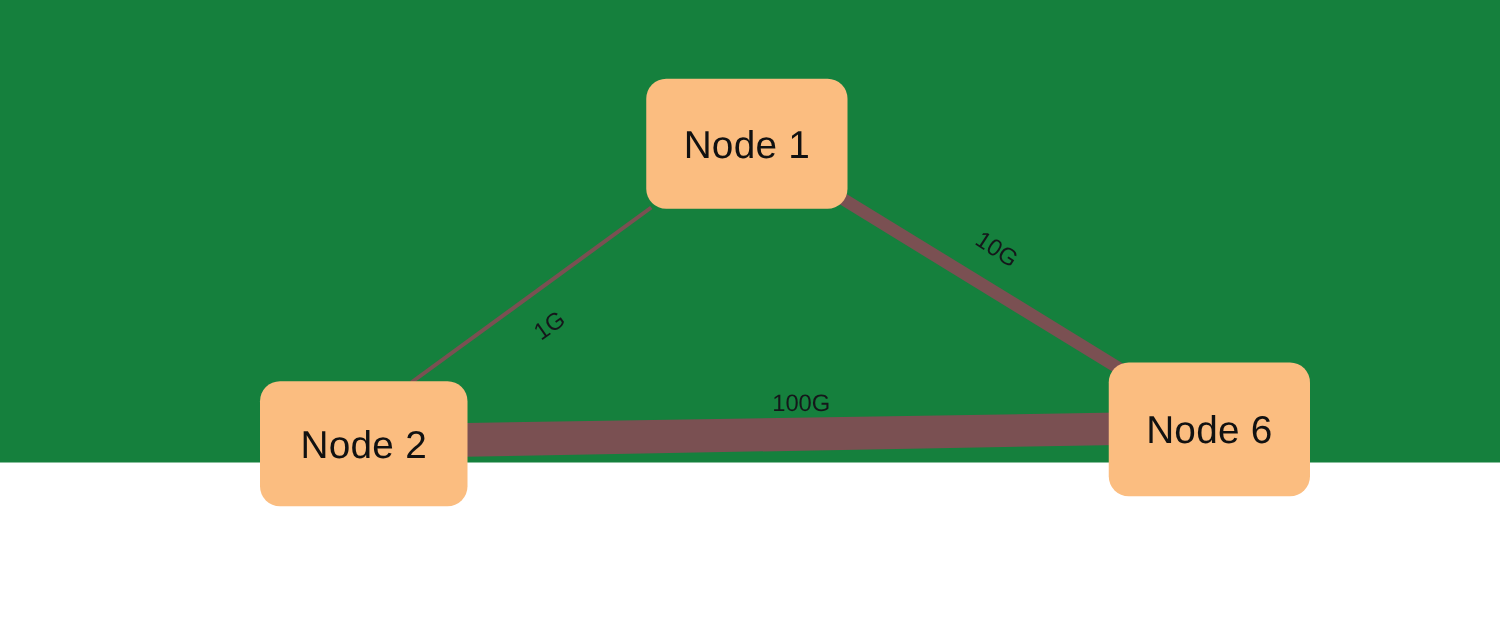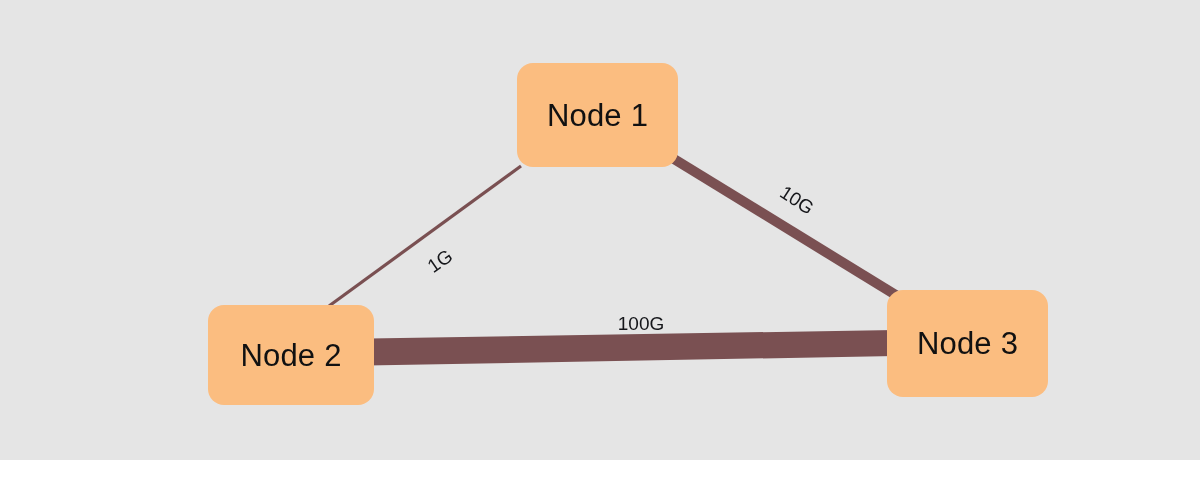--- a/index.html
+++ b/index.html
@@ -12,22 +12,22 @@
     height: 500px;
     position: relative;
     overflow: hidden;
     font-family: "Liberation Sans", sans-serif;
   }
   #diagram-canvas {
     position: absolute;
     left: 0;
     top: 0;
     width: 1200px;
-    height: 460px;
-    background: #e5e5e5;
+    height: 370px;
+    background: #15803d;
   }
   svg.graph-layer {
     position: absolute;
     left: 0;
     top: 0;
     width: 1200px;
     height: 500px;
   }
   .node-box {
     position: absolute;
@@ -71,21 +71,21 @@
 
   <div class="node-box" style="left:517px; top:63px; width:161px; height:104px; background:#fbbd80;">
     <span class="node-label">Node 1</span>
   </div>
 
   <div class="node-box" style="left:172px; top:305px; width:166px; height:100px; background:#fbbd80;margin-left:36px;">
     <span class="node-label">Node 2</span>
   </div>
 
   <div class="node-box" style="left:887px; top:290px; width:161px; height:107px; background:#fbbd80;">
-    <span class="node-label">Node 3</span>
+    <span class="node-label">Node 6</span>
   </div>
 
   <div class="edge-label" style="left:440px; top:261px; transform: translate(-50%,-50%) rotate(-35deg);">1G</div>
 
   <div class="edge-label" style="left:797px; top:200px; transform: translate(-50%,-50%) rotate(33deg);">10G</div>
 
   <div class="edge-label" style="left:609px; top:323px; transform: translate(-50%,-50%) rotate(0deg); margin-left: 32px;">100G</div>
 
 </div>
 

